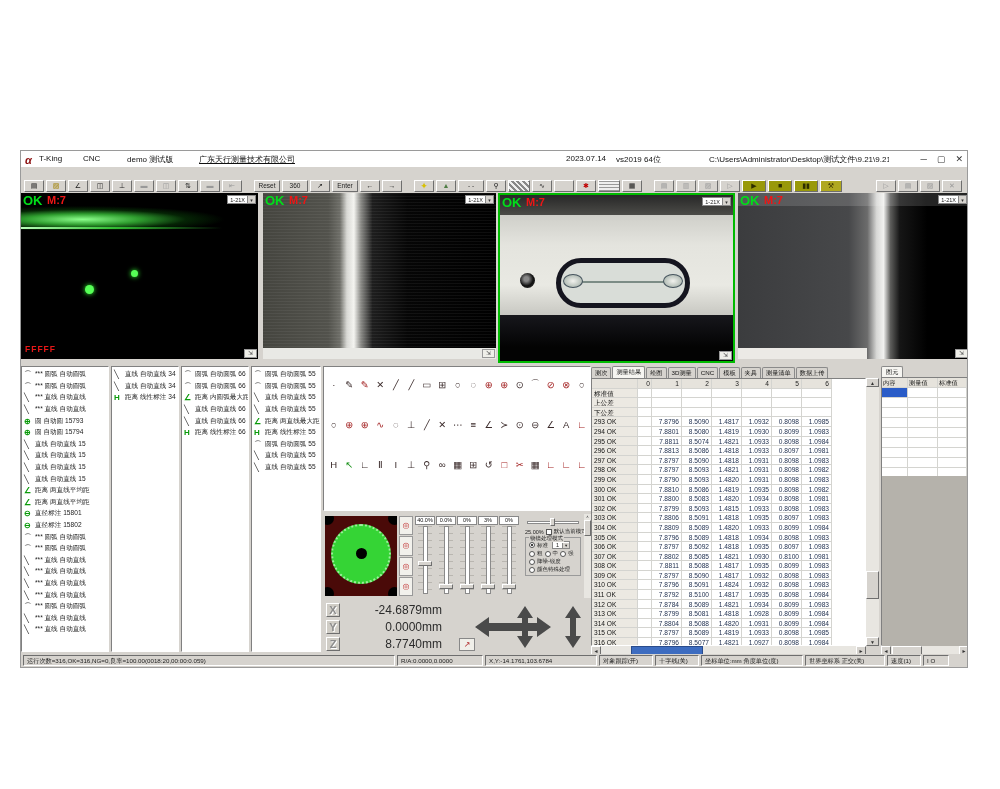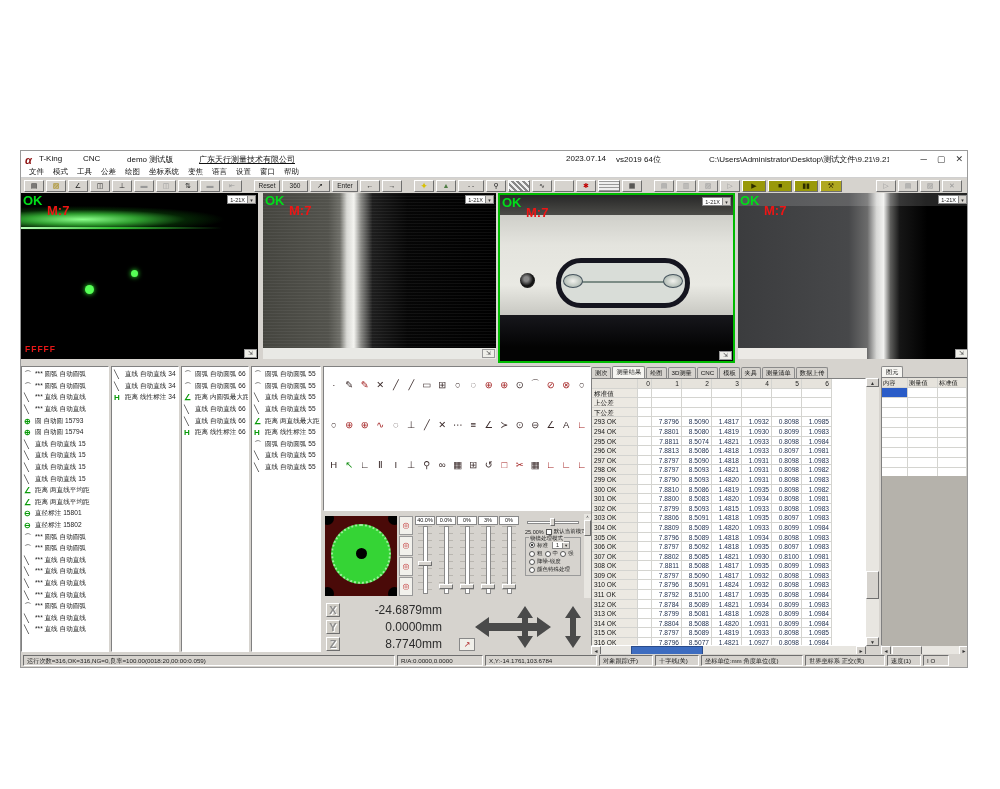--- a/index.html
+++ b/index.html
@@ -42,21 +42,21 @@
   .tbtn.olv2 { background:#b0a820; color:#403800; min-width:22px; }
   .tbtn.chk  { background-image:repeating-linear-gradient(45deg,#888 0 2px,#eee 2px 4px); min-width:22px; }
   .tbtn.chk2 { background-image:repeating-linear-gradient(0deg,#999 0 1px,#eee 1px 3px); min-width:22px; }
 
   
   .cam { position:absolute; top:42px; height:166px; background:#000; overflow:hidden; }
   .cam1{ left:0; width:237px; } .cam2{ left:242px; width:233px; }
   .cam3{ left:477px; width:237px; height:170px; border:2px solid #00bb00; }
   .cam4{ left:717px; width:231px; }
   .ok  { position:absolute; left:2px; top:0; font-size:13px; font-weight:bold; color:#00dd1a; z-index:5; }
-  .mlab{ position:absolute; left:26px; top:10px; font-size:13px; font-weight:bold; color:#ee1515; z-index:5; }
+  .mlab{ position:absolute; left:26px; top:1px; font-size:11px; font-weight:bold; color:#ee1515; z-index:5; }
   .combo { position:absolute; right:2px; top:2px; height:9px; background:#fff; border:1px solid #888;
            display:flex; align-items:center; font-size:5.5px; z-index:5; }
   .combo .cv { padding:0 2px; color:#222; }
   .combo .dd { width:8px; height:100%; background:#d6d3ce; border-left:1px solid #888;
                font-size:5px; text-align:center; line-height:8px; color:#333; }
   .rsz { position:absolute; right:1px; bottom:1px; width:13px; height:9px; background:#efefe9;
          border:1px solid #999; font-size:6px; line-height:7px; text-align:center; color:#555; z-index:5; }
   
   .s1-glow { position:absolute; left:0; top:9px; width:100%; height:28px;
     background:radial-gradient(ellipse 75% 60% at 26% 62%, #8cff8c 0%, #2f9e2f 32%, rgba(12,90,12,.4) 58%, rgba(0,0,0,0) 80%); }
@@ -232,33 +232,20 @@
     <span class="t-date">2023.07.14</span>
     <span class="t-build">vs2019 64位</span>
     <span class="t-path">C:\Users\Administrator\Desktop\测试文件\9.21\9.21-2.CTC</span>
     <span class="wctl">
       <span>─</span>
       <span>▢</span>
       <span>✕</span>
     </span>
   </div>
 
-  <div class="menubar">
-      <span class="mi">文件</span>
-      <span class="mi">模式</span>
-      <span class="mi">工具</span>
-      <span class="mi">公差</span>
-      <span class="mi">绘图</span>
-      <span class="mi">坐标系统</span>
-      <span class="mi">变焦</span>
-      <span class="mi">语言</span>
-      <span class="mi">设置</span>
-      <span class="mi">窗口</span>
-      <span class="mi">帮助</span>
-    </div>
   <div class="toolbar">
       <div class="tgrp">
         <button class="tbtn ">▤</button>
         <button class="tbtn yl">▨</button>
         <button class="tbtn ">∠</button>
         <button class="tbtn ">◫</button>
         <button class="tbtn ">⊥</button>
         <button class="tbtn  dis">▬</button>
         <button class="tbtn  dis">◫</button>
         <button class="tbtn ">⇅</button>

